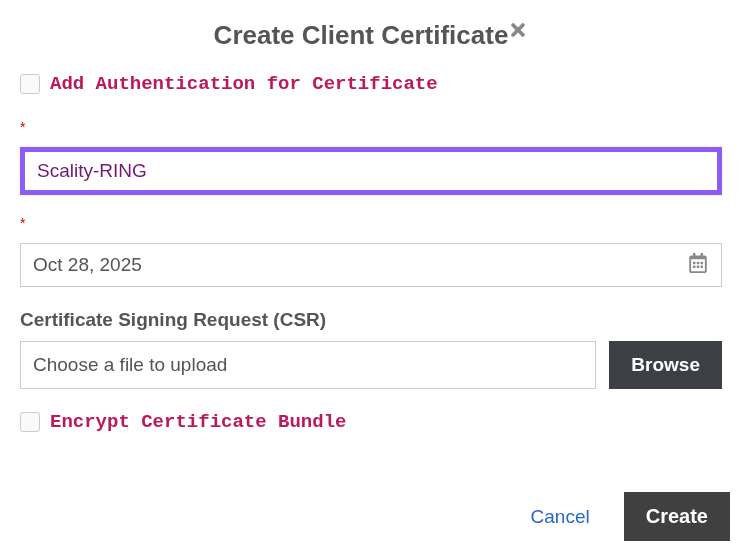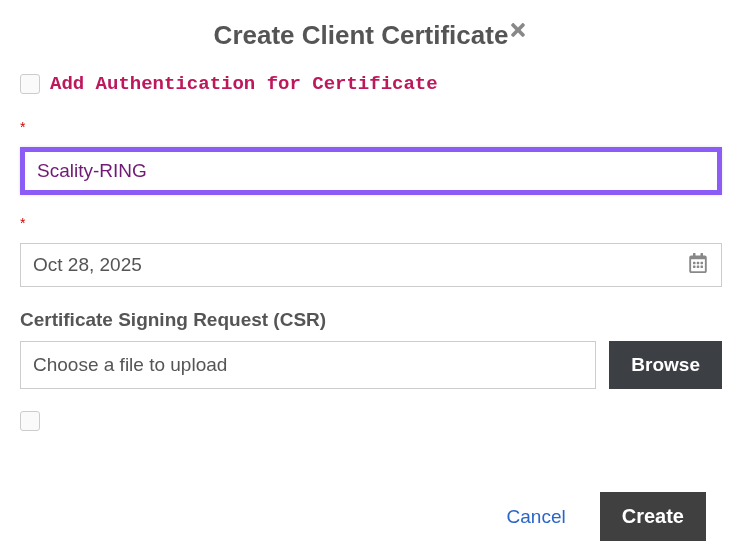--- a/index.html
+++ b/index.html
@@ -131,21 +131,21 @@
       color: #fff;
       font-size: 19px;
       font-weight: bold;
       border: none;
       cursor: pointer;
       font-family: inherit;
     }
     .dialog-footer {
       position: absolute;
       bottom: 18px;
-      right: 36px;
+      right: 12px;
       display: flex;
       align-items: center;
       gap: 26px;
     }
     .cancel-link {
       color: #2a66c8;
       font-size: 19px;
       cursor: pointer;
     }
     .create-btn {
@@ -207,20 +207,21 @@
     <div class="file-row">
       <div class="file-display">
         <span>Choose a file to upload</span>
       </div>
       <button class="browse-btn">Browse</button>
     </div>
   </div>
 
   <div class="checkbox-row">
     <span class="chk"></span>
+    <span class="chk-label">Encrypt Certificate Bundle</span>
   </div>
 
 </div>
 
 <div class="dialog-footer">
   <span class="cancel-link">Cancel</span>
   <button class="create-btn">Create</button>
 </div>
 
 </body></html>

